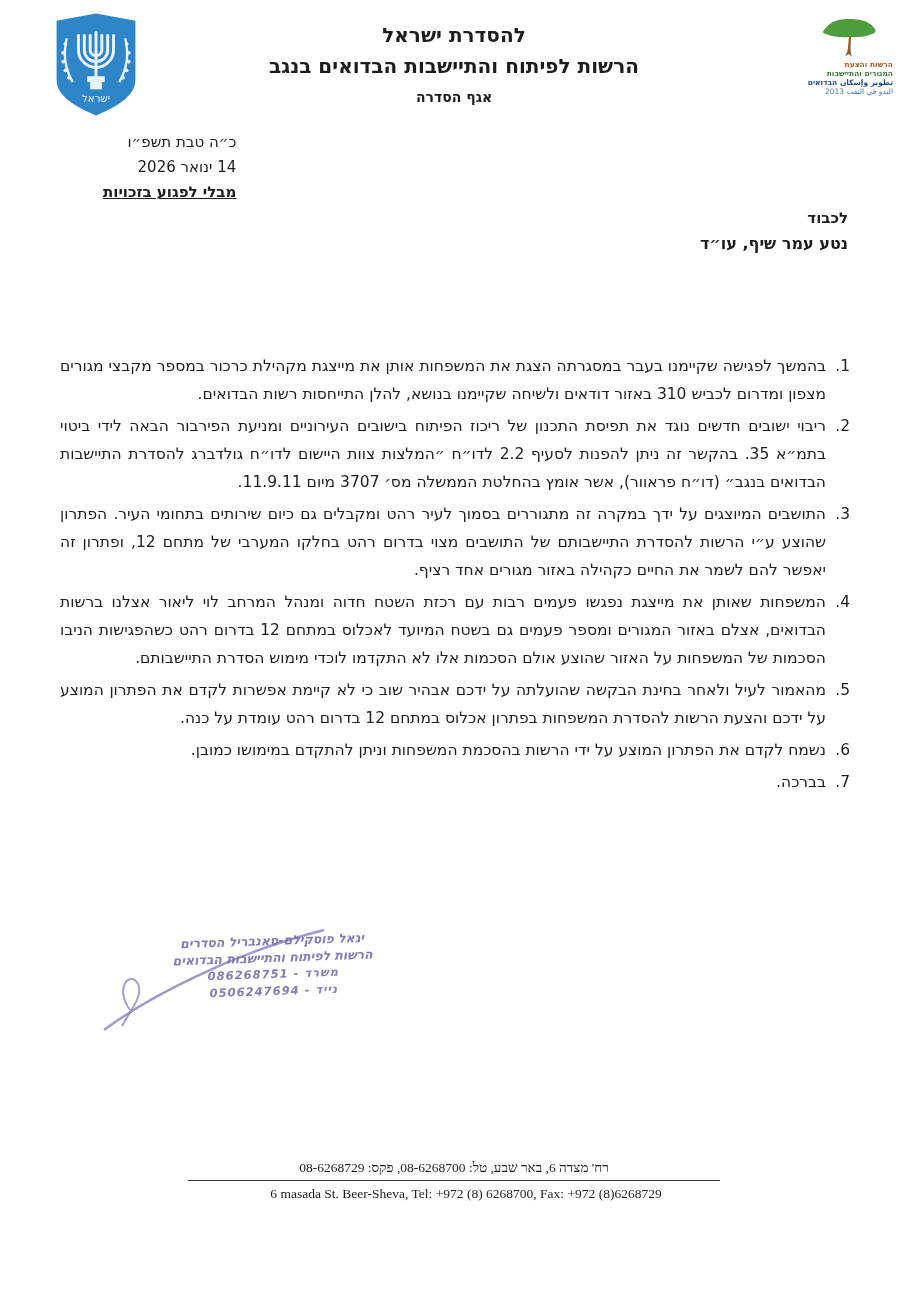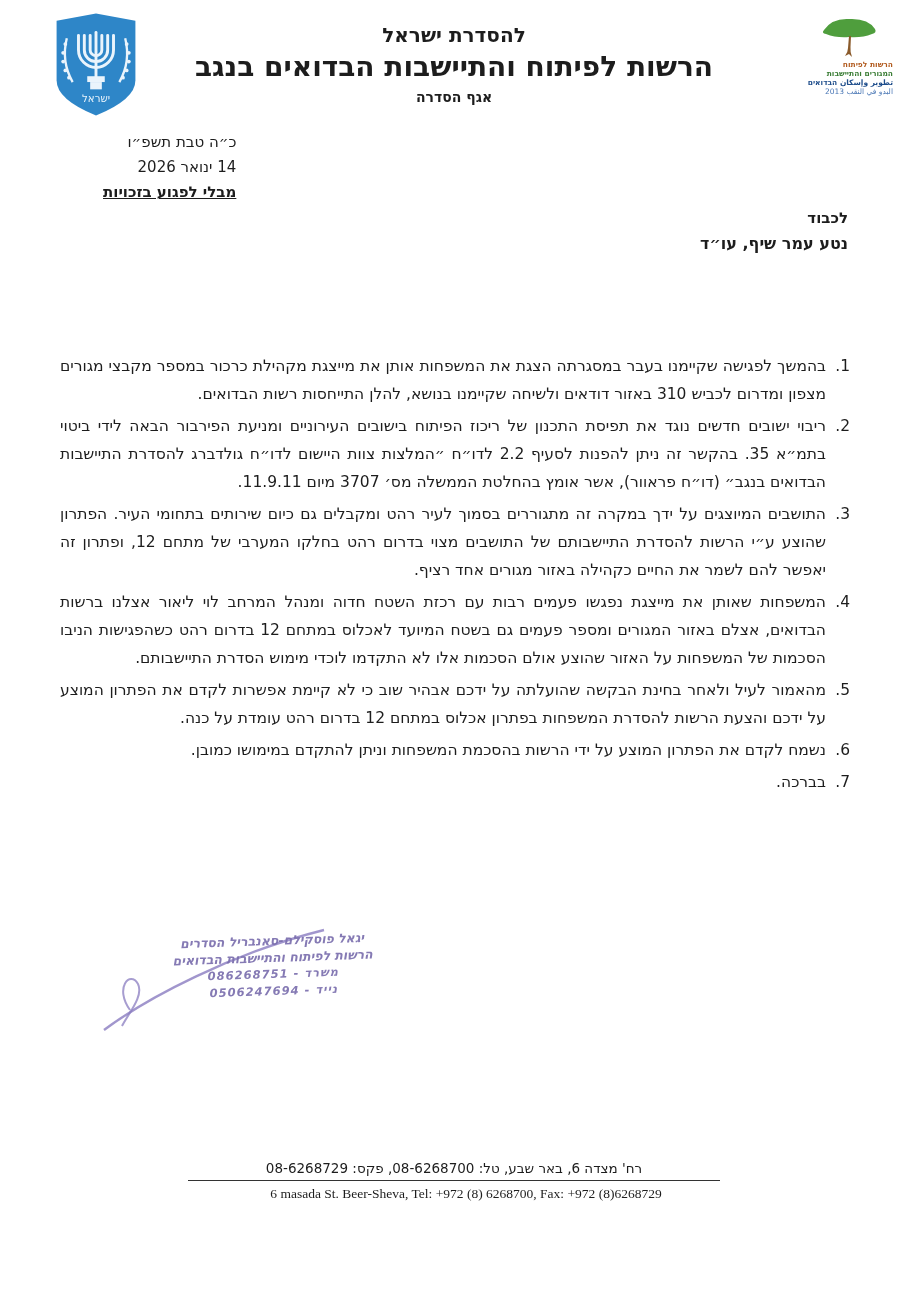--- a/index.html
+++ b/index.html
@@ -8,21 +8,21 @@
     margin:0 auto;overflow:hidden;
     font-family:"DejaVu Sans",sans-serif;color:#1d1d1d;
   }
   
   .emblem{position:absolute;left:52px;top:12px;width:88px;height:108px;}
   .hdr-center{
     position:absolute;left:0;top:20px;width:100%;text-align:center;
     direction:rtl;font-weight:bold;line-height:31px;
   }
   .hdr-line1{font-size:20px;}
-  .hdr-line2{font-size:28px;}
+  .hdr-line2{font-size:20px;}
   .hdr-line3{font-size:14px;}
   .logo{position:absolute;left:799px;top:16px;width:100px;text-align:center;}
   .logo svg{display:block;margin:0 auto;}
   .logo-lines{direction:rtl;font-size:7.5px;line-height:9px;font-weight:bold;text-align:right;padding-right:6px;}
   .logo-l1{color:#b15a1e;}
   .logo-l2{color:#3a7d35;}
   .logo-l3{color:#1f4e8c;}
   .logo-l4{color:#4a77b5;font-weight:normal;}
   
   .date-block{
@@ -60,21 +60,21 @@
     direction:rtl;text-align:center;color:#7b6fae;
     font-style:italic;font-weight:bold;line-height:17px;
     transform:rotate(-2deg);opacity:.92;
   }
   .stamp .s1{font-size:12.5px;}
   .stamp .s2{font-size:12.5px;}
   .stamp .s3,.stamp .s4{font-size:11.5px;letter-spacing:1px;}
   .signature-svg{position:absolute;left:92px;top:918px;pointer-events:none;}
   
   .footer{position:absolute;left:0;top:1158px;width:100%;text-align:center;}
-  .footer-he{direction:rtl;font-size:13.5px;line-height:20px;}
+  .footer-he{direction:rtl;font-size:13.5px;line-height:20px;font-family:Liberation Serif, serif;}
   .footer-rule{width:532px;margin:2px auto 3px auto;border:0;border-top:1.6px solid #333;}
   .footer-en{direction:ltr;font-size:13.5px;line-height:19px;font-family:"Liberation Serif","DejaVu Serif",serif;padding-left:24px;}
   .footer-ar{direction:rtl;font-size:12.5px;line-height:20px;}
 </style>
 </head>
 <body>
 
 <div class="page">
 
   <div class="emblem">
@@ -113,21 +113,21 @@
     <div class="hdr-line2">הרשות לפיתוח והתיישבות הבדואים בנגב</div>
     <div class="hdr-line3">אגף הסדרה</div>
   </div>
 
   <div class="logo">
     <svg width="62" height="44" viewBox="0 0 62 44">
       <path d="M6 14 Q14 2 31 3 Q50 2 57 13 Q59 17 54 18 Q44 22 31 21 Q18 22 8 18 Q3 17 6 14 Z" fill="#4f9e3d"></path>
       <path d="M31 20 L30 32 Q30 36 27 40 L31 38 L34 41 Q32 35 32.5 31 L33 20 Z" fill="#8a5a2b"></path>
     </svg>
     <div class="logo-lines">
-      <div class="logo-l1">הרשות לפיתוח</div>
+      <div class="logo-l1">הרשות והצעת</div>
       <div class="logo-l2">המגורים והתיישבות</div>
       <div class="logo-l3">تطوير وإسكان הבדואים</div>
       <div class="logo-l4">البدو في النقب 2013</div>
     </div>
   </div>
 
   <div class="date-block">
     <div>כ״ה טבת תשפ״ו</div>
     <div>14 ינואר 2026</div>
     <div class="notice">מבלי לפגוע בזכויות</div>

